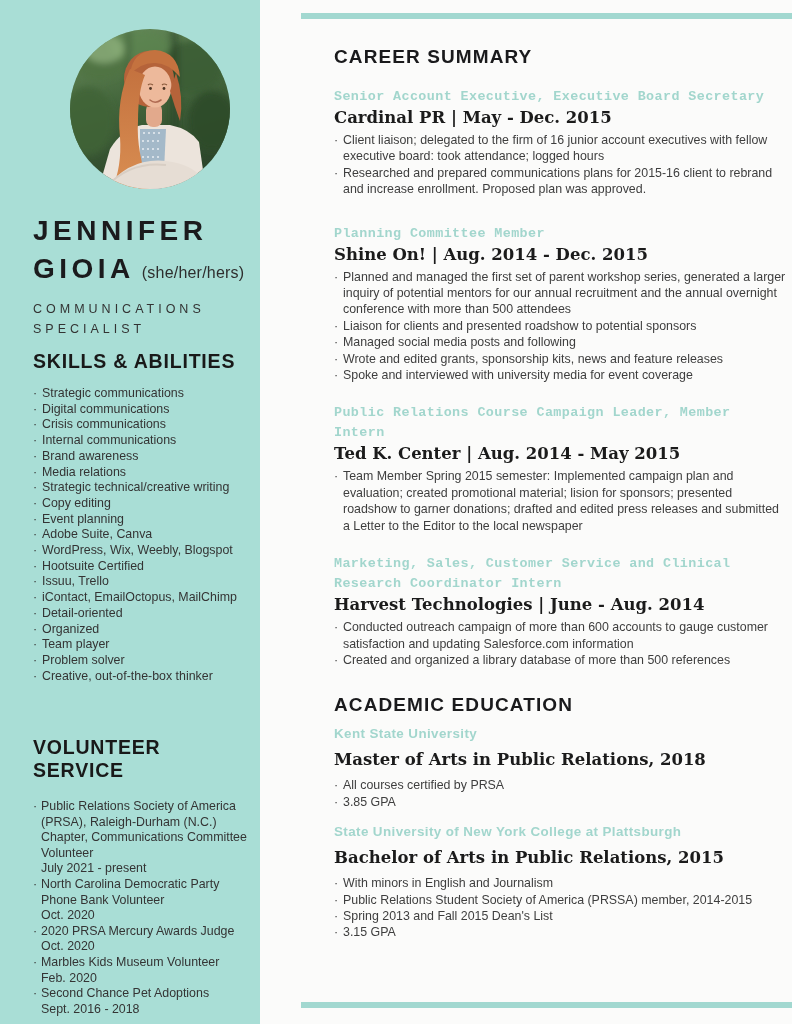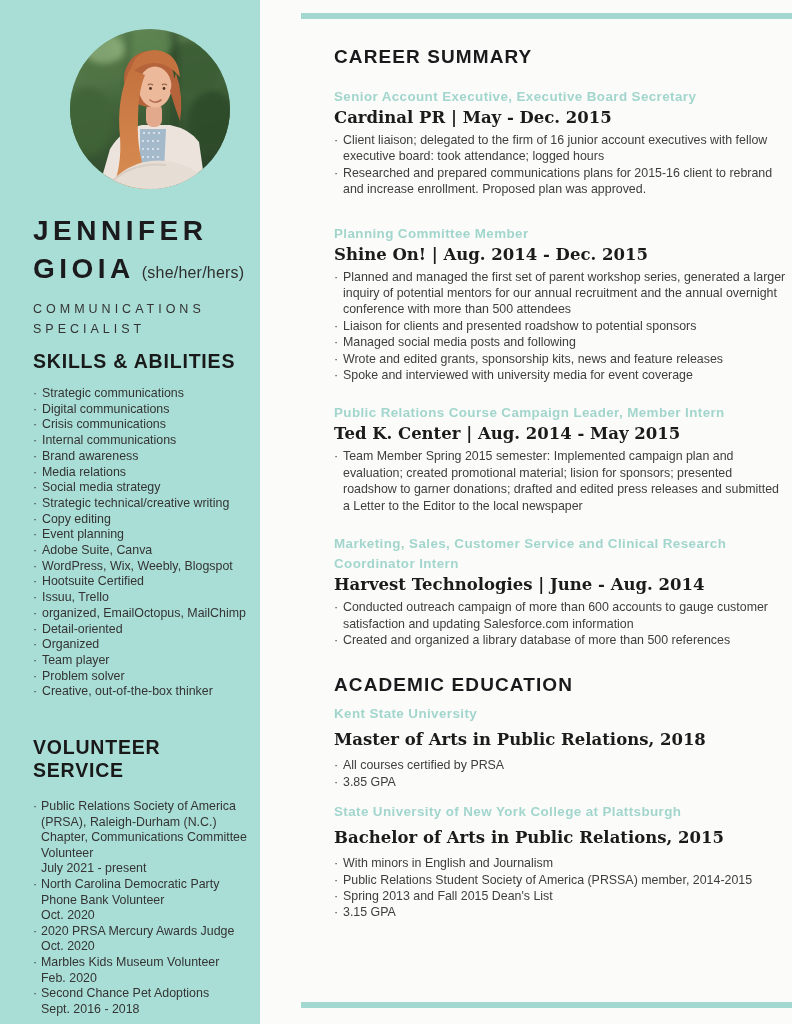--- a/index.html
+++ b/index.html
@@ -65,21 +65,21 @@
   .sec {
     font-size:19px; font-weight:800; letter-spacing:1.1px;
     color:var(--heading_text, #1a1a1c); line-height:21px;
   }
   .job, .school { margin-top:16px; }
   .job.gap, .edu-sec { margin-top:26px; }
   .job h3, .school h3 {
     font-size:13.4px; font-weight:700; letter-spacing:0.4px;
     color:var(--teal_heading, #a2d6cd); line-height:20px;
   }
-  .job h3 { margin-top:20px; }
+  .job h3 { margin-top:20px;font-family:Liberation Mono, monospace; }
   .company, .degree {
     font-family:"DejaVu Serif", serif; font-weight:600;
     font-size:16.5px; color:#1b1b1b; line-height:20px; margin:1px 0 4px;
   }
   .degree { margin:6px 0 7px; }
   .bullets { list-style:none; }
   .bullets li {
     position:relative; padding-left:9px;
     font-size:12.4px; line-height:16.4px; color:var(--body_text, #3e3e3e);
   }
@@ -157,29 +157,28 @@
 
     <section class="skills side-sec">
       <h2>SKILLS &amp; ABILITIES</h2>
       <ul>
         <li>Strategic communications</li>
         <li>Digital communications</li>
         <li>Crisis communications</li>
         <li>Internal communications</li>
         <li>Brand awareness</li>
         <li>Media relations</li>
-        <li>Social media strategy</li>
         <li>Strategic technical/creative writing</li>
         <li>Copy editing</li>
         <li>Event planning</li>
         <li>Adobe Suite, Canva</li>
         <li>WordPress, Wix, Weebly, Blogspot</li>
         <li>Hootsuite Certified</li>
         <li>Issuu, Trello</li>
-        <li>organized, EmailOctopus, MailChimp</li>
+        <li>iContact, EmailOctopus, MailChimp</li>
         <li>Detail-oriented</li>
         <li>Organized</li>
         <li>Team player</li>
         <li>Problem solver</li>
         <li>Creative, out-of-the-box thinker</li>
       </ul>
     </section>
 
     <section class="volunteer side-sec">
       <h2>VOLUNTEER SERVICE</h2>

